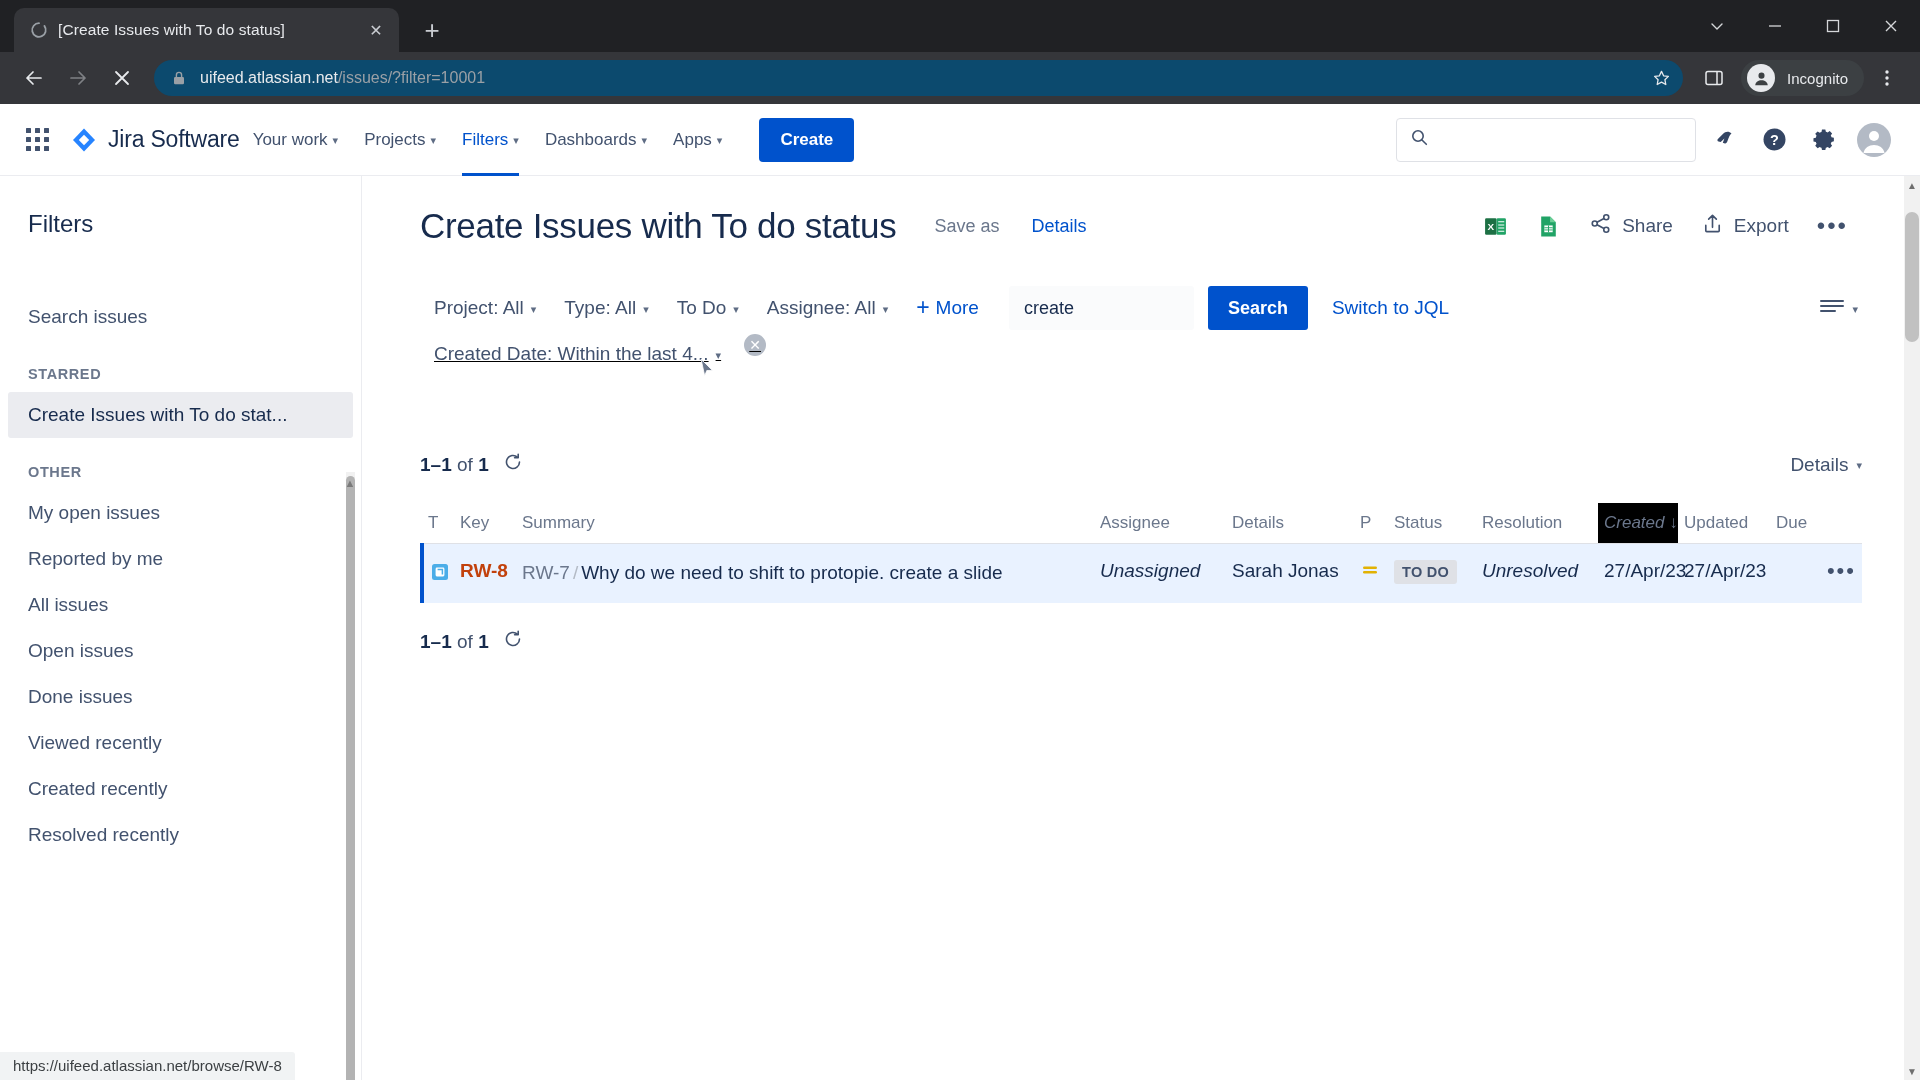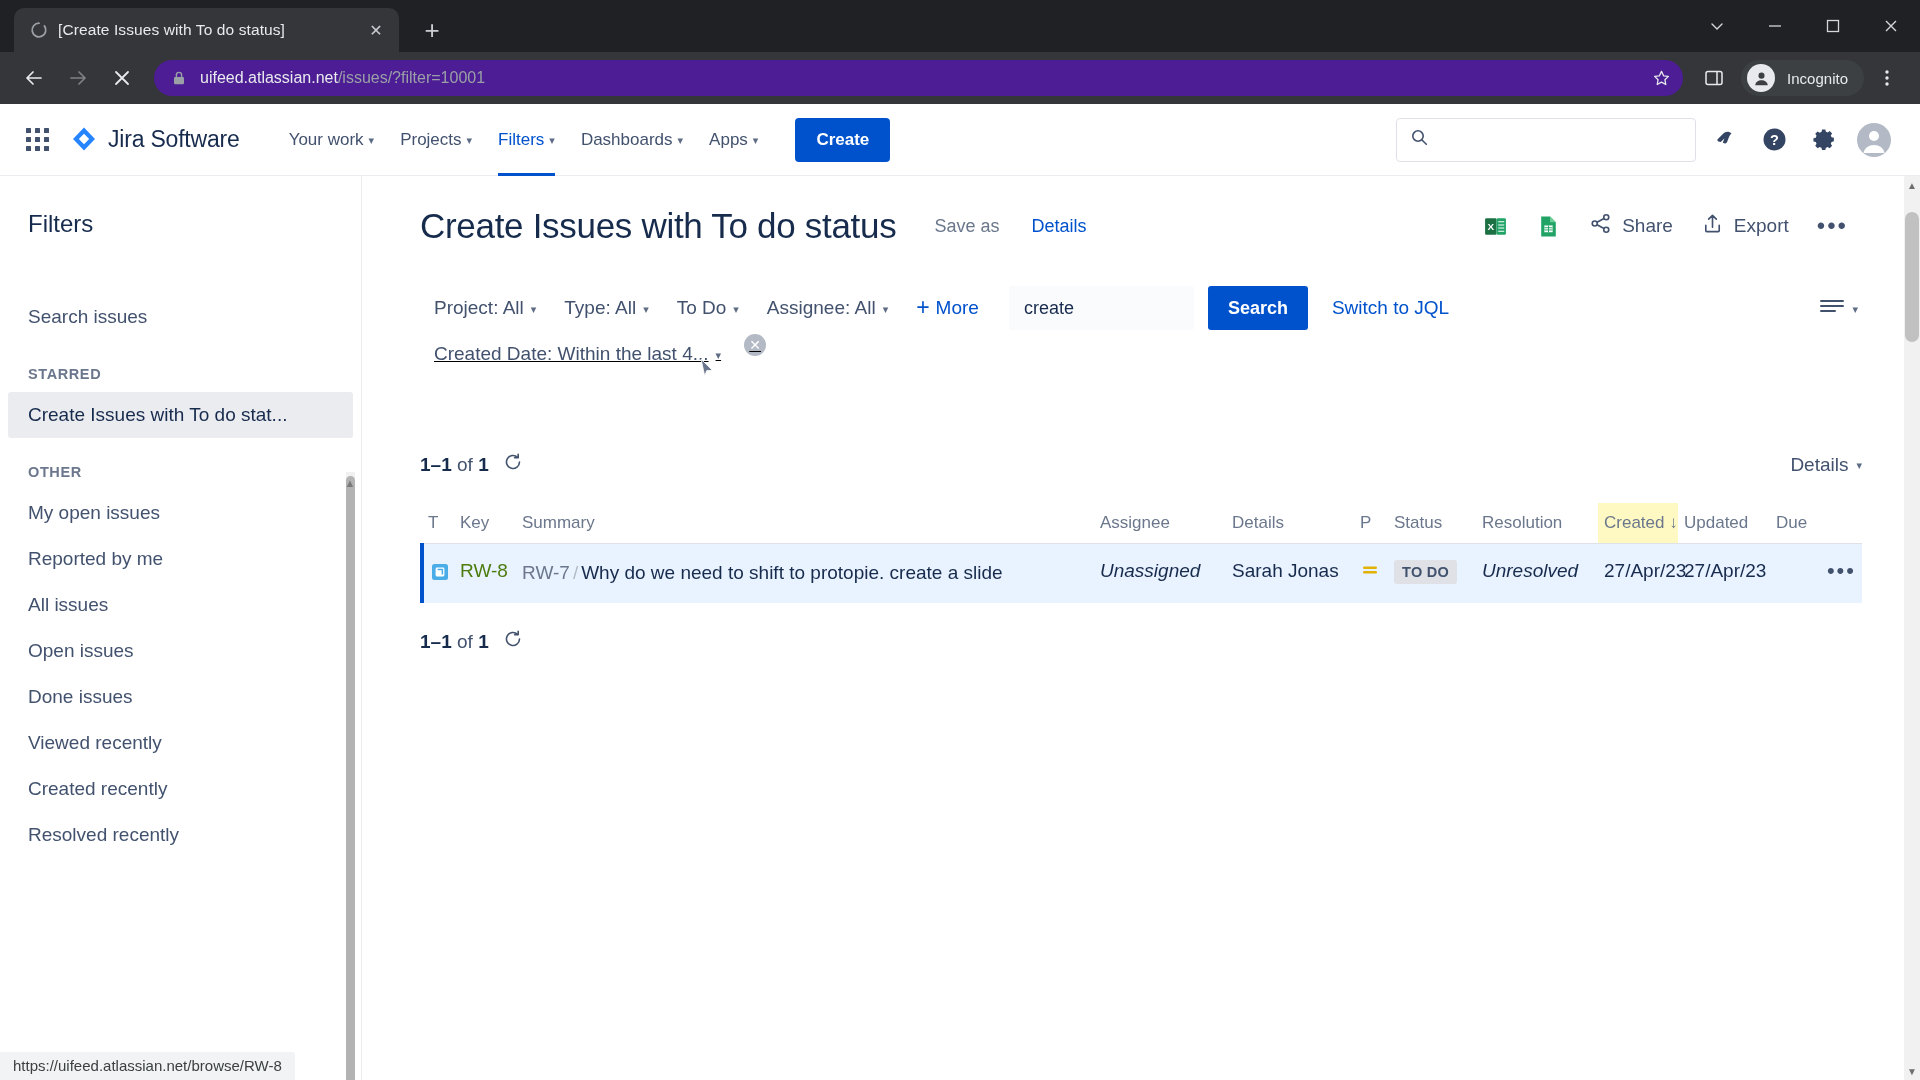--- a/index.html
+++ b/index.html
@@ -47,21 +47,21 @@
   .toolbar {
     height: 52px; background: #35363a; display: flex; align-items: center;
     padding: 0 14px; gap: 4px;
   }
   .nav-btn {
     width: 40px; height: 40px; border-radius: 50%; display: flex;
     align-items: center; justify-content: center; color: #e8eaed; flex: 0 0 40px;
   }
   .nav-btn.disabled { color: #7f8185; }
   .omnibox {
-    flex: 1; height: 36px; background: #4c1d95; border-radius: 18px;
+    flex: 1; height: 36px; background: #0c4a6e; border-radius: 18px;
     display: flex; align-items: center; padding: 0 12px 0 18px; margin: 0 8px;
     gap: 12px; min-width: 0;
   }
   .lock-icon { flex: 0 0 16px; display:flex; align-items:center; }
   .url-text { font-size: 16px; color: #9aa0a6; white-space: nowrap; overflow:hidden; }
   .url-text .host { color: #e8eaed; }
   .omni-right { margin-left: auto; display: flex; align-items: center; gap: 4px; }
   .star-icon { color: #e8eaed; display:flex; }
   .tb-icon { width: 38px; height: 38px; display: flex; align-items: center; justify-content: center; color: #e8eaed; flex:0 0 38px;}
   .incognito-pill {
@@ -77,21 +77,21 @@
   
   .viewport { flex: 1; background: #fff; position: relative; overflow: hidden; display: flex; flex-direction: column; }
 
   
   .jira-nav {
     height: 72px; background: #fff; border-bottom: 1px solid #ebecf0;
     display: flex; align-items: center; padding: 0 24px 0 26px; gap: 0; flex: 0 0 72px;
   }
   .apps-grid { display: grid; grid-template-columns: repeat(3, 5px); grid-gap: 4px; margin-right: 22px; }
   .apps-grid i { width: 5px; height: 5px; background: #42526e; display: block; border-radius:.5px; }
-  .jira-logo { display: flex; align-items: flex-start; gap: 11px; margin-right: 36px; }
+  .jira-logo { display: flex; align-items: flex-end; gap: 11px; }
   .jira-logo-mark { width: 26px; height: 26px; flex: 0 0 26px; }
   .jira-logo-text { font-size: 23px; color: #172b4d; font-weight: 500; white-space: nowrap; letter-spacing: -.2px;}
   .nav-item {
     display: flex; align-items: center; gap: 5px; padding: 0 13px; height: 72px;
     font-size: 17px; color: #42526e; position: relative; white-space: nowrap;
   }
   .nav-item.active { color: #0052cc; }
   .nav-item.active::after {
     content: ""; position: absolute; left: 13px; right: 13px; bottom: 0;
     height: 3px; background: #0052cc;
@@ -194,28 +194,28 @@
   .results-count { font-size: 19px; color: #42526e; display: flex; align-items: center; gap: 14px; }
   .results-count b { color: #172b4d; font-weight: 700; }
   .count-row { display: flex; align-items: center; margin: 78px 0 26px; }
   .columns-btn { margin-left: auto; font-size: 19px; color: #42526e; display: flex; align-items: center; gap: 8px; }
 
   table.issues { width: 100%; border-collapse: collapse; table-layout: fixed; }
   table.issues th {
     font-size: 17px; color: #6b778c; font-weight: 400; text-align: left;
     padding: 10px 6px; border-bottom: 1px solid #dfe1e6; white-space: nowrap;
   }
-  table.issues th.sorted { background: #fef9c3; }
+  table.issues th.sorted { background: #000000; font-style: italic; }
   table.issues td {
     font-size: 19px; color: #172b4d; padding: 16px 6px; vertical-align: top;
   }
   tr.issue-row { background: #e9f2ff; }
   tr.issue-row td:first-child { border-left: 4px solid #0052cc; }
   .key-link { color: #6b778c; font-size: 19px; white-space: nowrap; }
-  .key-self { color: #4d7c0f; font-weight: 400; margin-top: 20px; }
+  .key-self { color: #c2410c; font-weight: 700; margin-top: 20px; }
   .parent-sep { color: #b3bac5; padding: 0 3px; }
   .summary-text { color: #172b4d; line-height: 1.33; }
   .unassigned { font-style: italic; color: #172b4d; }
   .unresolved { font-style: italic; color: #172b4d; }
   .status-lozenge {
     display: inline-block; background: #dfe1e6; color: #42526e; font-size: 14.5px;
     font-weight: 700; letter-spacing: .3px; padding: 4px 8px; border-radius: 3px;
   }
   .prio { display:inline-flex; }
   .row-dots { color: #42526e; letter-spacing: 2px; font-size: 22px; line-height: 1; }

